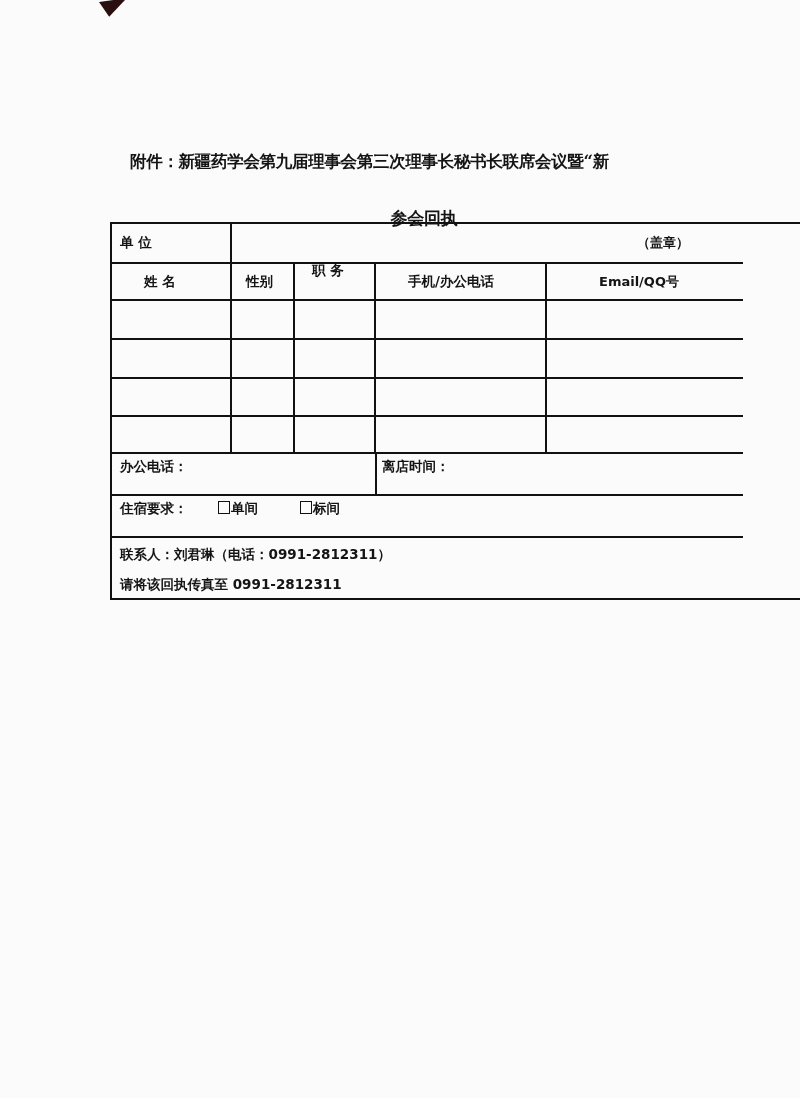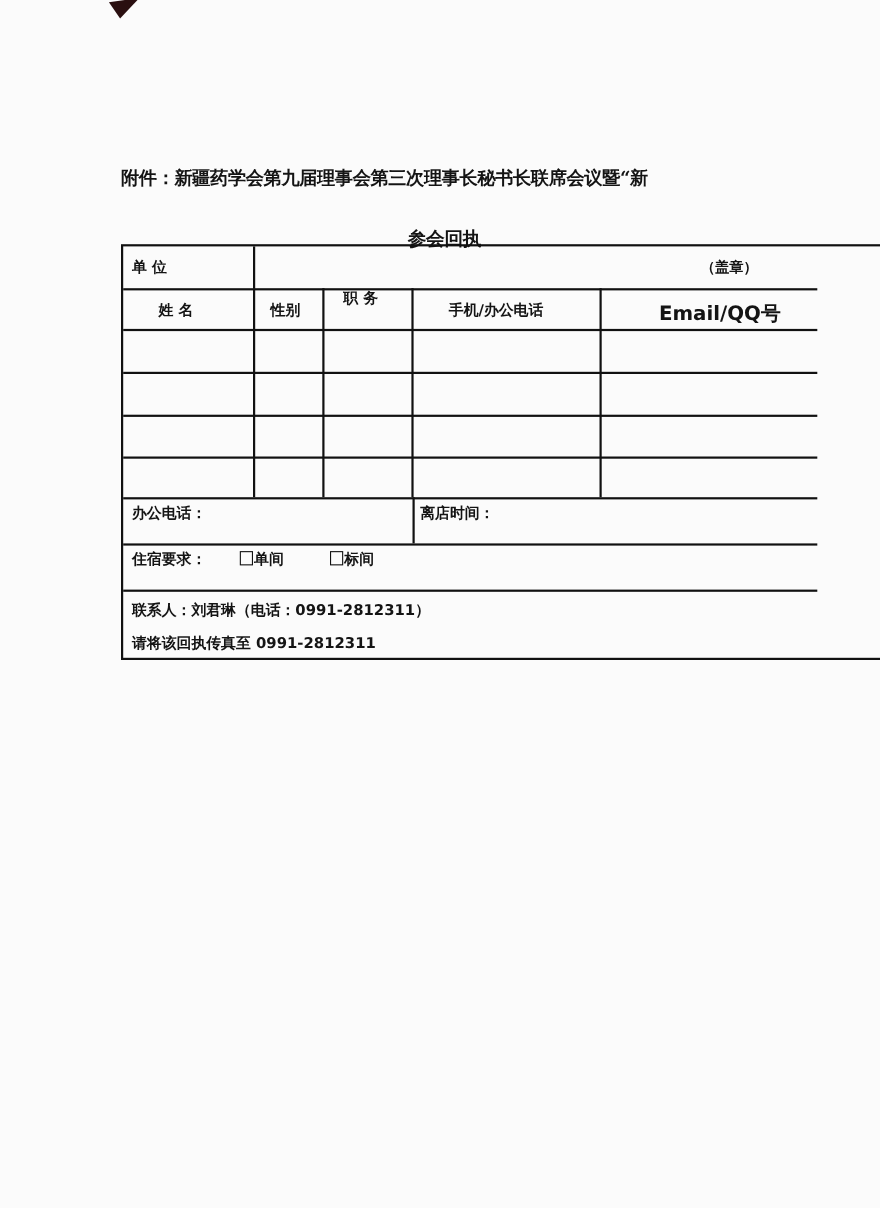--- a/index.html
+++ b/index.html
@@ -6,21 +6,21 @@
   body {
     width:800px; height:1098px; background:#fbfbfb; position:relative; overflow:hidden;
     font-family: "DejaVu Sans", sans-serif; color:#141414;
   }
   .corner-mark {
     position:absolute; left:100px; top:0; width:0; height:0;
     border-left:8px solid transparent; border-right:20px solid transparent;
     border-top:16px solid #2a0f10; transform:rotate(-8deg);
   }
   .title {
-    position:absolute; left:104px; top:151px; width:600px;
+    position:absolute; left:124px; top:151px; width:600px;
     font-family:"DejaVu Serif", serif; font-weight:bold; font-size:16.5px; line-height:21px;
     text-align:center; letter-spacing:-0.3px;
   }
   .title .l1 { display:block; text-align:left; margin-left:6px; white-space:nowrap; }
   .title .l2 { display:block; }
   .title .l3 { display:block; font-size:17px;margin-top:36px; }
   .grid {
     position:absolute; left:110px; top:222px; width:702px; height:378px;
     border:2px solid #111; box-sizing:border-box;
   }
@@ -62,21 +62,21 @@
   <div class="vl" style="left:433px;top:38px;height:190px"></div>
 
   <span class="cell-text" style="left:8px;top:10px">单  位</span>
   <div style="position:absolute;left:121px;top:0;width:508px;height:38px"></div>
   <span class="cell-text" style="left:525px;top:10px;font-size:13px">（盖章）</span>
 
   <span class="cell-text" style="left:32px;top:49px">姓  名</span>
   <span class="cell-text" style="left:134px;top:49px">性别</span>
   <span class="cell-text" style="left:200px;top:38px">职  务</span>
   <span class="cell-text" style="left:296px;top:49px">手机/办公电话</span>
-  <span class="cell-text" style="left:487px;top:49px;font-size:18px">Email/QQ号</span>
+  <span class="cell-text" style="left:487px;top:49px;font-size:13px">Email/QQ号</span>
 
   <div style="position:absolute;left:0;top:77px;width:629px;height:151px"></div>
 
   <span class="cell-text" style="left:8px;top:234px">办公电话：</span>
   <span class="cell-text" style="left:270px;top:234px">离店时间：</span>
 
   <span class="cell-text" style="left:8px;top:276px">住宿要求：</span>
   <span class="cell-text" style="left:106px;top:276px">
     <span class="checkbox"></span><span>单间</span>
   </span>

